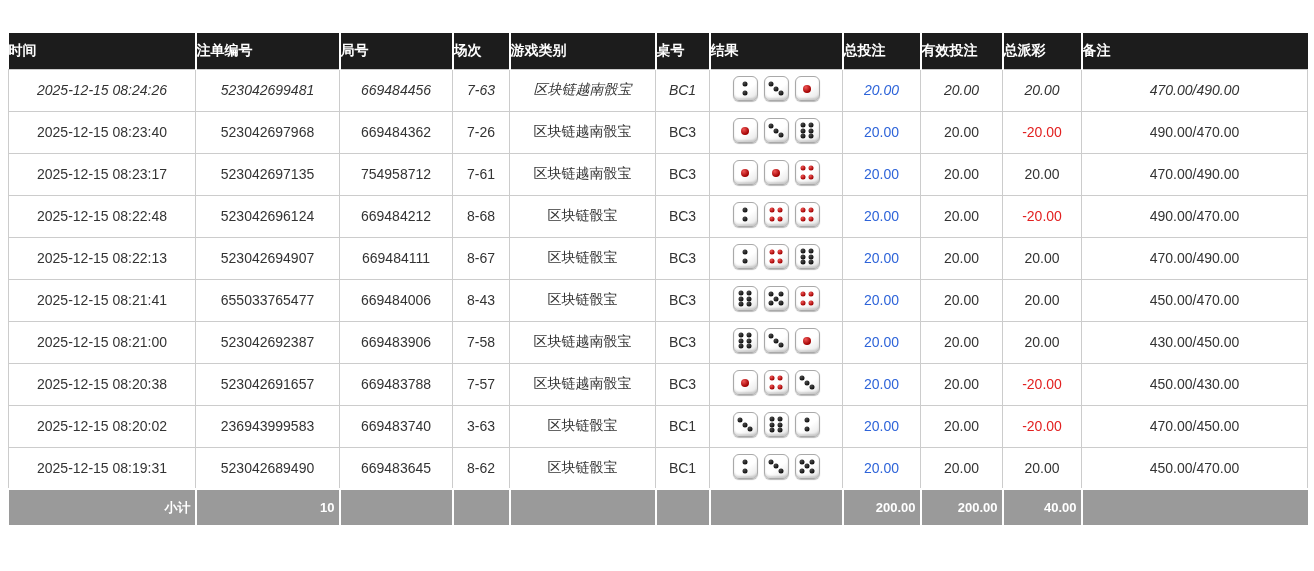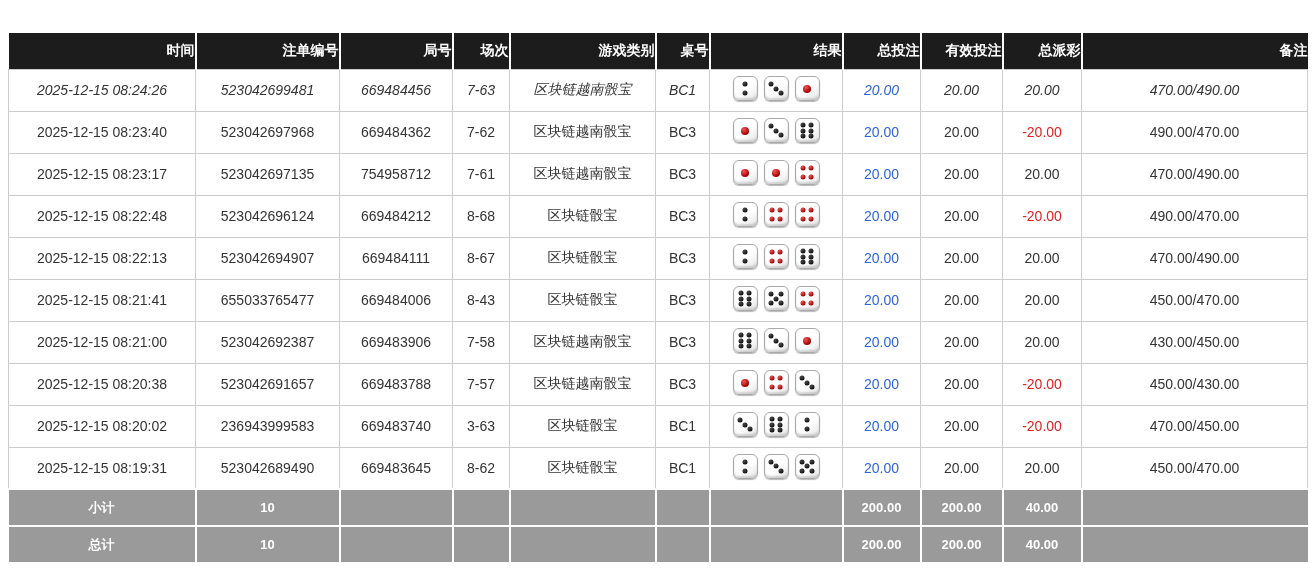--- a/index.html
+++ b/index.html
@@ -19,21 +19,21 @@
   
   thead th {
     background: #1c1c1c;
     color: #fff;
     font-size: 14px;
     font-weight: bold;
     height: 36px;
     border-left: 2px solid #fff;
     border-bottom: 1px solid #ccc;
     padding: 0;
-    text-align: right;
+    text-align: left;
   }
   thead th:first-child { border-left: 0; }
 
   
   tbody.body-rows td {
     border: 1px solid #ccc;
     height: 42px;
     text-align: center;
     vertical-align: middle;
     font-size: 14px;
@@ -65,21 +65,21 @@
   .dot.big { width: 8px; height: 8px; }
   .die.red .dot { background: radial-gradient(circle at 35% 30%, #f05555, #a00000 70%); }
 
   
   tbody.footer-rows td {
     background: #9a9a9a;
     color: #fff;
     font-size: 13px;
     font-weight: bold;
     height: 37px;
-    text-align: center;
+    text-align: right;
     vertical-align: middle;
     border: 2px solid #fff;
     padding: 0 4px;
   }
   tbody.footer-rows td:first-child { border-left: 0; }
   tbody.footer-rows td:last-child { border-right: 0; }
 </style>
 </head>
 <body>
 
@@ -137,21 +137,21 @@
             </span></td>
           <td><span class="bet-amount">20.00</span></td>
           <td>20.00</td>
           <td><span class="payout">20.00</span></td>
           <td>470.00/490.00</td>
         </tr>
         <tr>
           <td>2025-12-15 08:23:40</td>
           <td>523042697968</td>
           <td>669484362</td>
-          <td>7-62</td>
+          <td>7-26</td>
           <td>区块链越南骰宝</td>
           <td>BC3</td>
           <td><span class="dice-wrap">
               <span class="die red">
                 <i class="dot big" style="left: 50%; top: 50%;"></i>
               </span>
               <span class="die">
                 <i class="dot" style="left: 30%; top: 30%;"></i>
                 <i class="dot" style="left: 50%; top: 50%;"></i>
                 <i class="dot" style="left: 70%; top: 70%;"></i>
@@ -420,28 +420,15 @@
           <td></td>
           <td></td>
           <td></td>
           <td></td>
           <td></td>
           <td>200.00</td>
           <td>200.00</td>
           <td>40.00</td>
           <td></td>
         </tr>
-        <tr>
-          <td>总计</td>
-          <td>10</td>
-          <td></td>
-          <td></td>
-          <td></td>
-          <td></td>
-          <td></td>
-          <td>200.00</td>
-          <td>200.00</td>
-          <td>40.00</td>
-          <td></td>
-        </tr>
       </tbody>
   </table>
 </div>
 
 </body></html>

